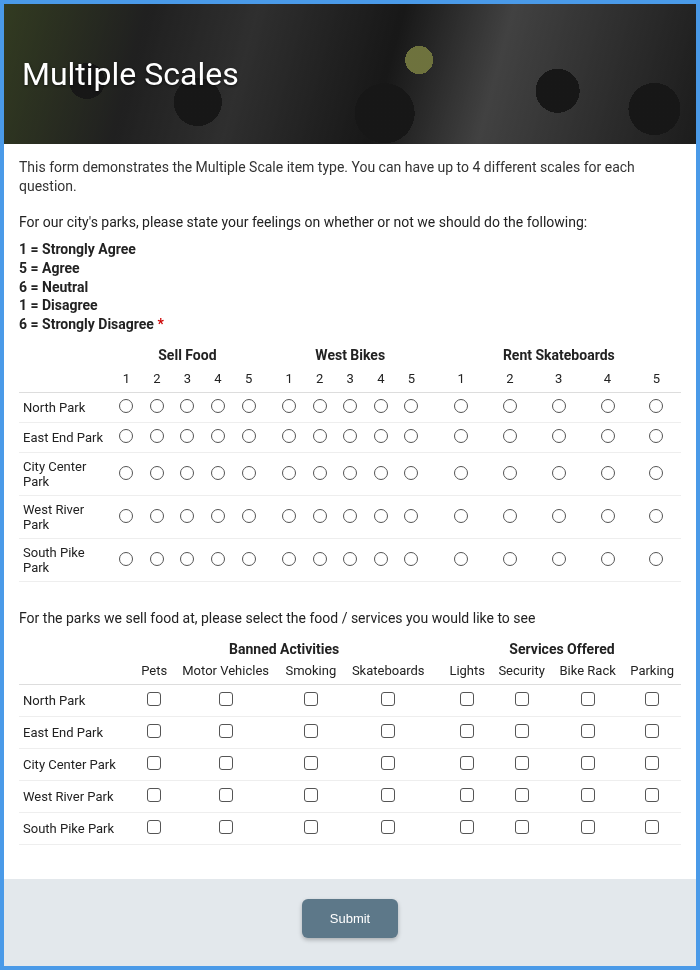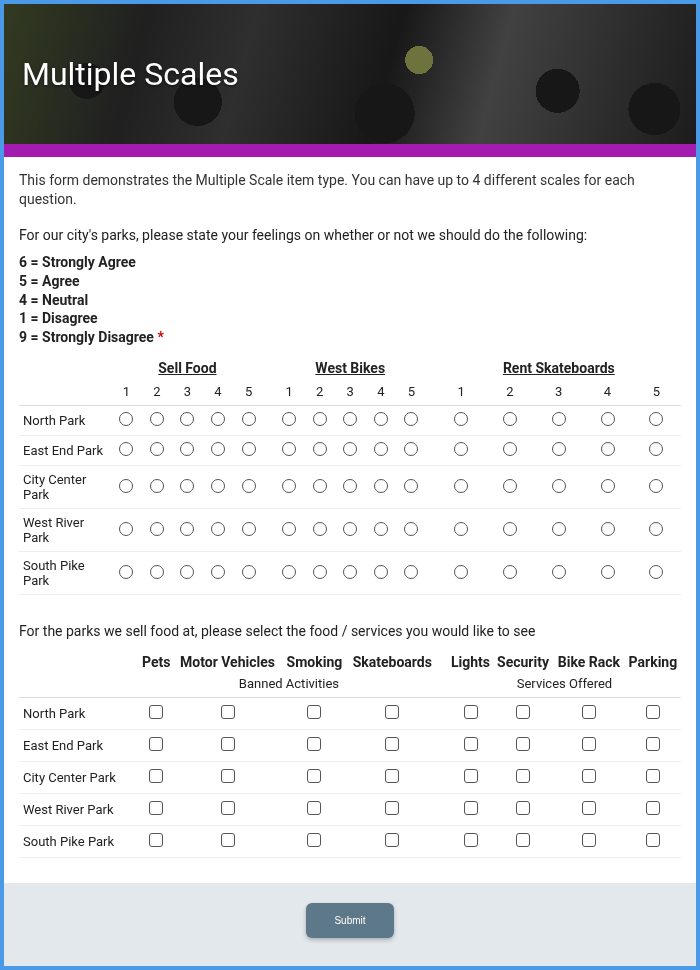--- a/index.html
+++ b/index.html
@@ -38,35 +38,34 @@
     color: #fff;
     font-size: 32px;
     font-weight: 400;
     text-shadow: 0 1px 3px rgba(0,0,0,0.6);
   }
   .content {
     padding: 14px 15px 0 15px;
     flex: 1;
     overflow: hidden;
     background: #fff;
-    margin-top: 13px;
   }
   .intro { font-size: 14px; color: #333; line-height: 1.35; margin-bottom: 18px; }
   .q-heading { font-size: 14px; font-weight: 400; color: #222; margin-bottom: 10px; }
   .legend { font-size: 14px; font-weight: 700; color: #222; line-height: 1.35; margin-bottom: 8px; }
   .req { color: #cc0000; }
   table.scale {
     width: 100%;
     border-collapse: collapse;
     font-size: 13px;
     color: #222;
     margin-bottom: 28px;
   }
   table.scale th { font-weight: 700; text-align: center; padding: 6px 0; }
-  table.scale thead tr:first-child th { font-size: 14px; padding: 5px 0 2px; text-decoration: underline; }
+  table.scale thead tr:first-child th { font-size: 14px; padding: 5px 0 2px; }
   table.scale thead tr:nth-child(2) th { font-size: 13px; font-weight: 400; padding-bottom: 6px; border-bottom: 1px solid #ddd; }
   table.scale td { text-align: center; padding: 6px 0; border-bottom: 1px solid #eee; }
   table.scale td.rowlabel { text-align: left; padding-left: 4px; padding-right: 6px; font-size: 13px; }
   .radio-ring {
     display: inline-block;
     width: 14px; height: 14px;
     border: 1.5px solid #555;
     border-radius: 50%;
     background: #fff;
     cursor: pointer;
@@ -93,21 +92,21 @@
     background: #e3e8ec;
     padding: 20px 0 28px;
     text-align: center;
   }
   .submit-btn {
     background: #5d7889;
     color: #fff;
     border: none;
     border-radius: 6px;
     padding: 12px 28px;
-    font-size: 10px;
+    font-size: 13px;
     cursor: pointer;
     box-shadow: 0 2px 4px rgba(0,0,0,0.25);
   }
   .colgap { width: 10px; }
 </style>
 </head>
 <body>
 
 <div class="frame">
 
@@ -115,25 +114,25 @@
     <h1>Multiple Scales</h1>
   </div>
 
   <div class="content">
 
     <p class="intro">This form demonstrates the Multiple Scale item type. You can have up to 4 different scales for each question.</p>
 
     <p class="q-heading">For our city's parks, please state your feelings on whether or not we should do the following:</p>
 
     <p class="legend">
-      <span>6 = Strongly Agree</span><br>
+      <span>1 = Strongly Agree</span><br>
       <span>5 = Agree</span><br>
-      <span>4 = Neutral</span><br>
+      <span>6 = Neutral</span><br>
       <span>1 = Disagree</span><br>
-      <span>9 = Strongly Disagree</span>
+      <span>6 = Strongly Disagree</span>
       <span class="req">*</span>
     </p>
 
     <table class="scale">
       <colgroup>
         <col style="width:92px">
         <col span="5">
         <col class="colgap">
         <col span="5">
         <col class="colgap">
@@ -272,36 +271,36 @@
           </tr>
         </tbody>
     </table>
 
     <p class="q-heading">For the parks we sell food at, please select the food / services you would like to see</p>
 
     <table class="checks">
       <thead>
         <tr>
           <th></th>
+          <th colspan="4">Banned Activities</th>
+          <th></th>
+          <th colspan="4">Services Offered</th>
+        </tr>
+        <tr>
+          <th></th>
           <th>Pets</th>
           <th>Motor Vehicles</th>
           <th>Smoking</th>
           <th>Skateboards</th>
           <th style="width:10px"></th>
           <th>Lights</th>
           <th>Security</th>
           <th>Bike Rack</th>
           <th>Parking</th>
         </tr>
-        <tr>
-          <th></th>
-          <th colspan="4">Banned Activities</th>
-          <th></th>
-          <th colspan="4">Services Offered</th>
-        </tr>
       </thead>
       <tbody id="q2-body">
           <tr>
             <td class="rowlabel">North Park</td>
             <td><span class="chk"></span></td>
             <td><span class="chk"></span></td>
             <td><span class="chk"></span></td>
             <td><span class="chk"></span></td>
             <td></td>
             <td><span class="chk"></span></td>

